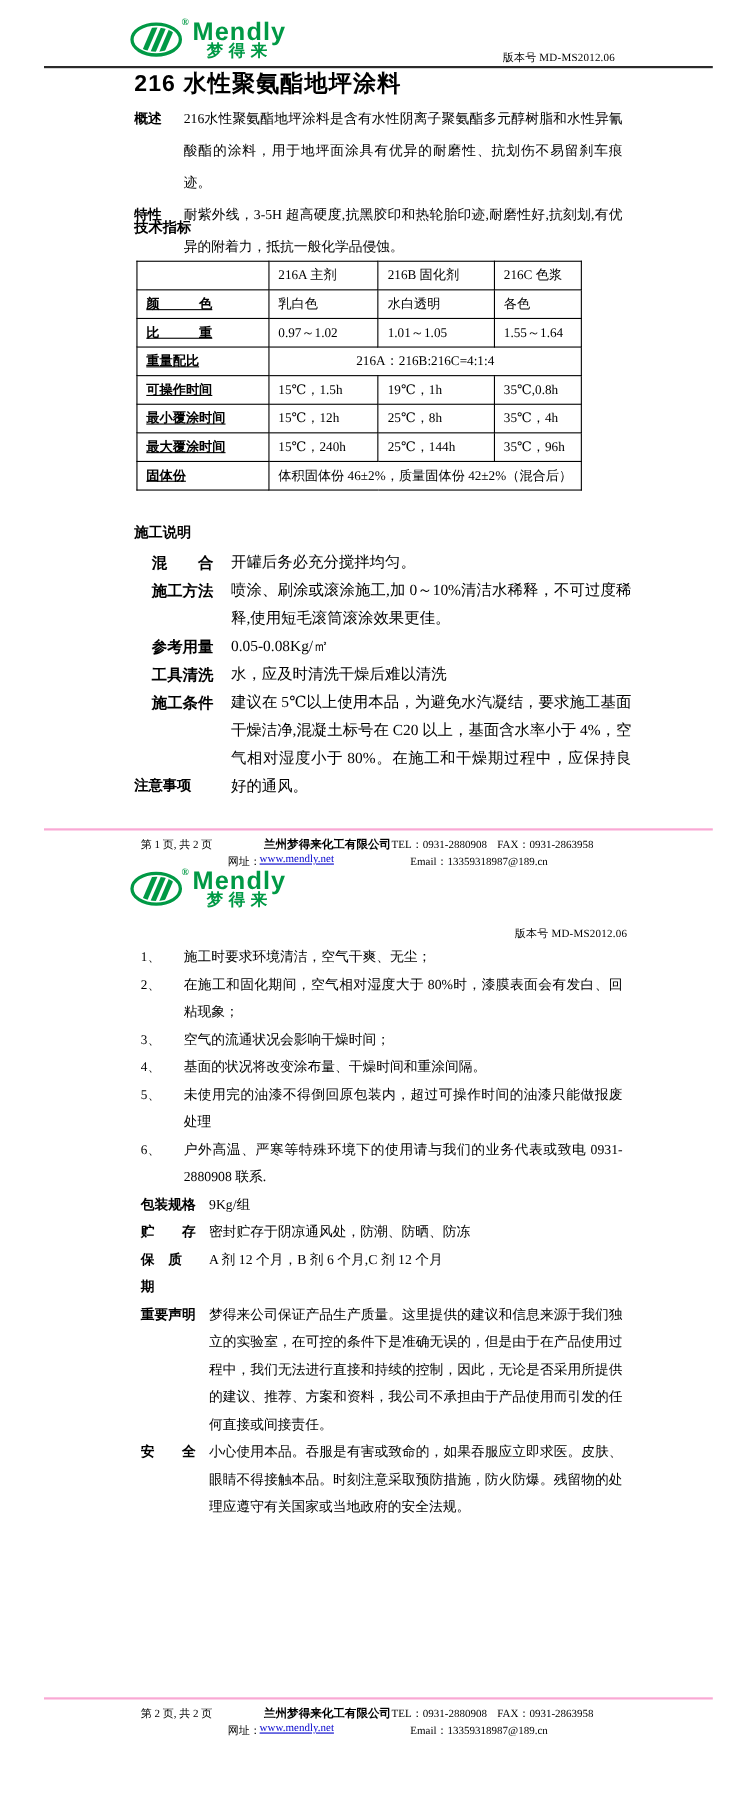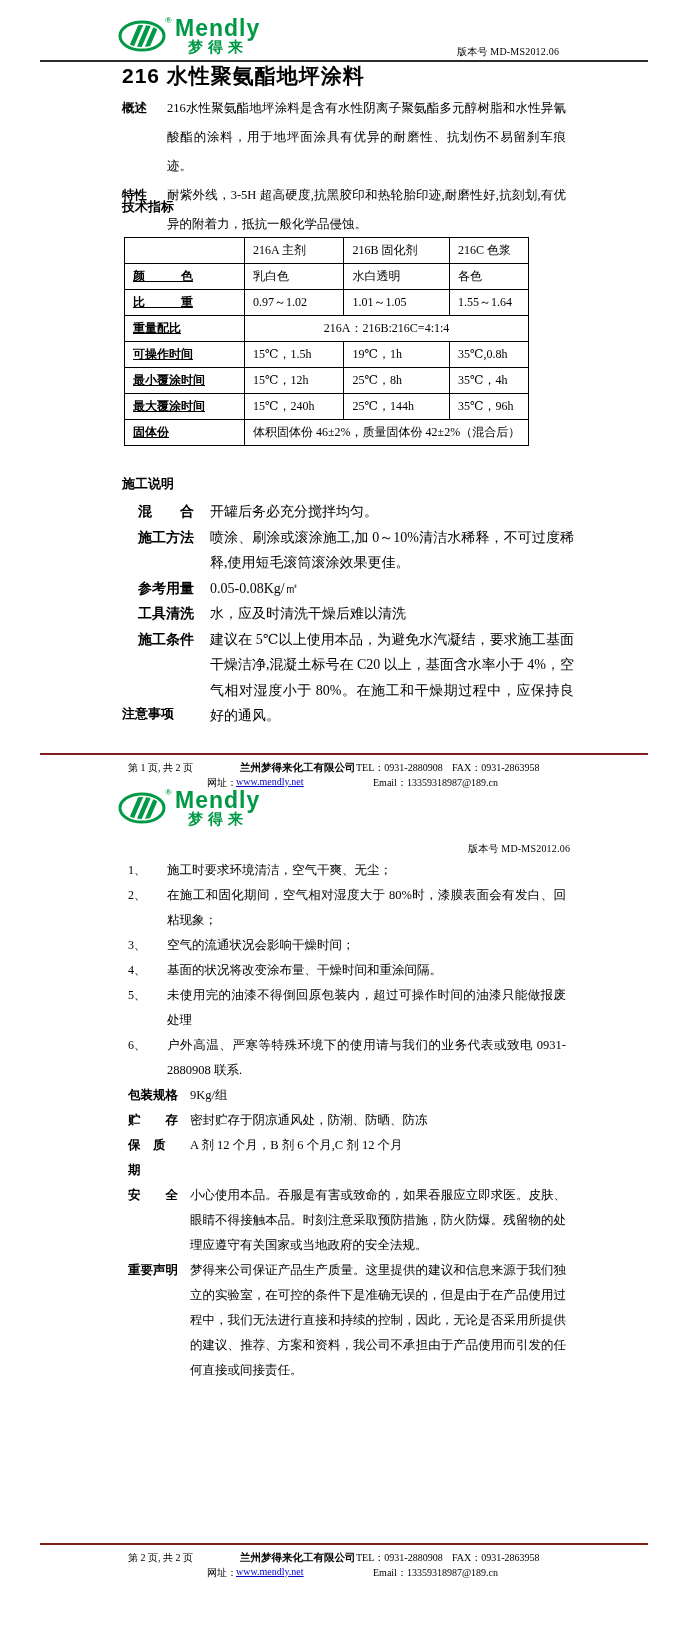--- a/index.html
+++ b/index.html
@@ -42,21 +42,21 @@
   table.tech td.c1 { width:98px; } table.tech td.c2 { width:104px; } table.tech td.c3 { width:78px; }
   table.tech td.span { text-align:center; }
 
   .cons { position:absolute; left:130px; width:444px; font-size:14px; line-height:25.5px; }
   .cons .lab { flex-basis:80px; padding-left:8px; }
 
   .p2flow { position:absolute; left:122px; width:444px; font-size:12.5px; line-height:25px; }
   .nrow .num { flex:0 0 45px; padding-left:6px; font-size:12px; }
   .irow .lab { flex-basis:68px; padding-left:6px; }
 
-  .footer { position:absolute; left:40px; width:608px; border-top:2px solid #7f1d1d;
+  .footer { position:absolute; left:40px; width:608px; border-top:2px solid #f9a8d4;
             font-size:10px; height:38px; }
   .footer span { position:absolute; white-space:nowrap; }
   .f-page { left:88px; top:6px; }
   .f-co { left:200px; top:6px; font-weight:bold; font-size:10.5px; }
   .f-tel { left:316px; top:6px; }
   .f-fax { left:412px; top:6px; }
   .f-webl { left:167px; top:21px; }
   .f-web { left:196px; top:21px;text-align:center; }
   .f-email { left:333px; top:21px; }
   a.link { color:#0000cc; text-decoration:underline; cursor:pointer; }
@@ -244,26 +244,26 @@
   </div>
   <div class="row irow">
     <span class="lab">贮　　存</span>
     <span class="txt">密封贮存于阴凉通风处，防潮、防晒、防冻</span>
   </div>
   <div class="row irow">
     <span class="lab">保　质　期</span>
     <span class="txt">A 剂 12 个月，B 剂 6 个月,C 剂 12 个月</span>
   </div>
   <div class="row irow">
+    <span class="lab">重要声明</span>
+    <span class="txt">梦得来公司保证产品生产质量。这里提供的建议和信息来源于我们独立的实验室，在可控的条件下是准确无误的，但是由于在产品使用过程中，我们无法进行直接和持续的控制，因此，无论是否采用所提供的建议、推荐、方案和资料，我公司不承担由于产品使用而引发的任何直接或间接责任。</span>
+  </div>
+  <div class="row irow">
     <span class="lab">安　　全</span>
     <span class="txt">小心使用本品。吞服是有害或致命的，如果吞服应立即求医。皮肤、眼睛不得接触本品。时刻注意采取预防措施，防火防爆。残留物的处理应遵守有关国家或当地政府的安全法规。</span>
-  </div>
-  <div class="row irow">
-    <span class="lab">重要声明</span>
-    <span class="txt">梦得来公司保证产品生产质量。这里提供的建议和信息来源于我们独立的实验室，在可控的条件下是准确无误的，但是由于在产品使用过程中，我们无法进行直接和持续的控制，因此，无论是否采用所提供的建议、推荐、方案和资料，我公司不承担由于产品使用而引发的任何直接或间接责任。</span>
   </div>
 </div>
 
 <div class="footer" style="top:1543px">
   <span class="f-page">第 2 页, 共 2 页</span>
   <span class="f-co">兰州梦得来化工有限公司</span>
   <span class="f-tel">TEL：0931-2880908</span>
   <span class="f-fax">FAX：0931-2863958</span>
   <span class="f-webl">网址：</span>
   <span class="f-web"><a class="link">www.mendly.net</a></span>

